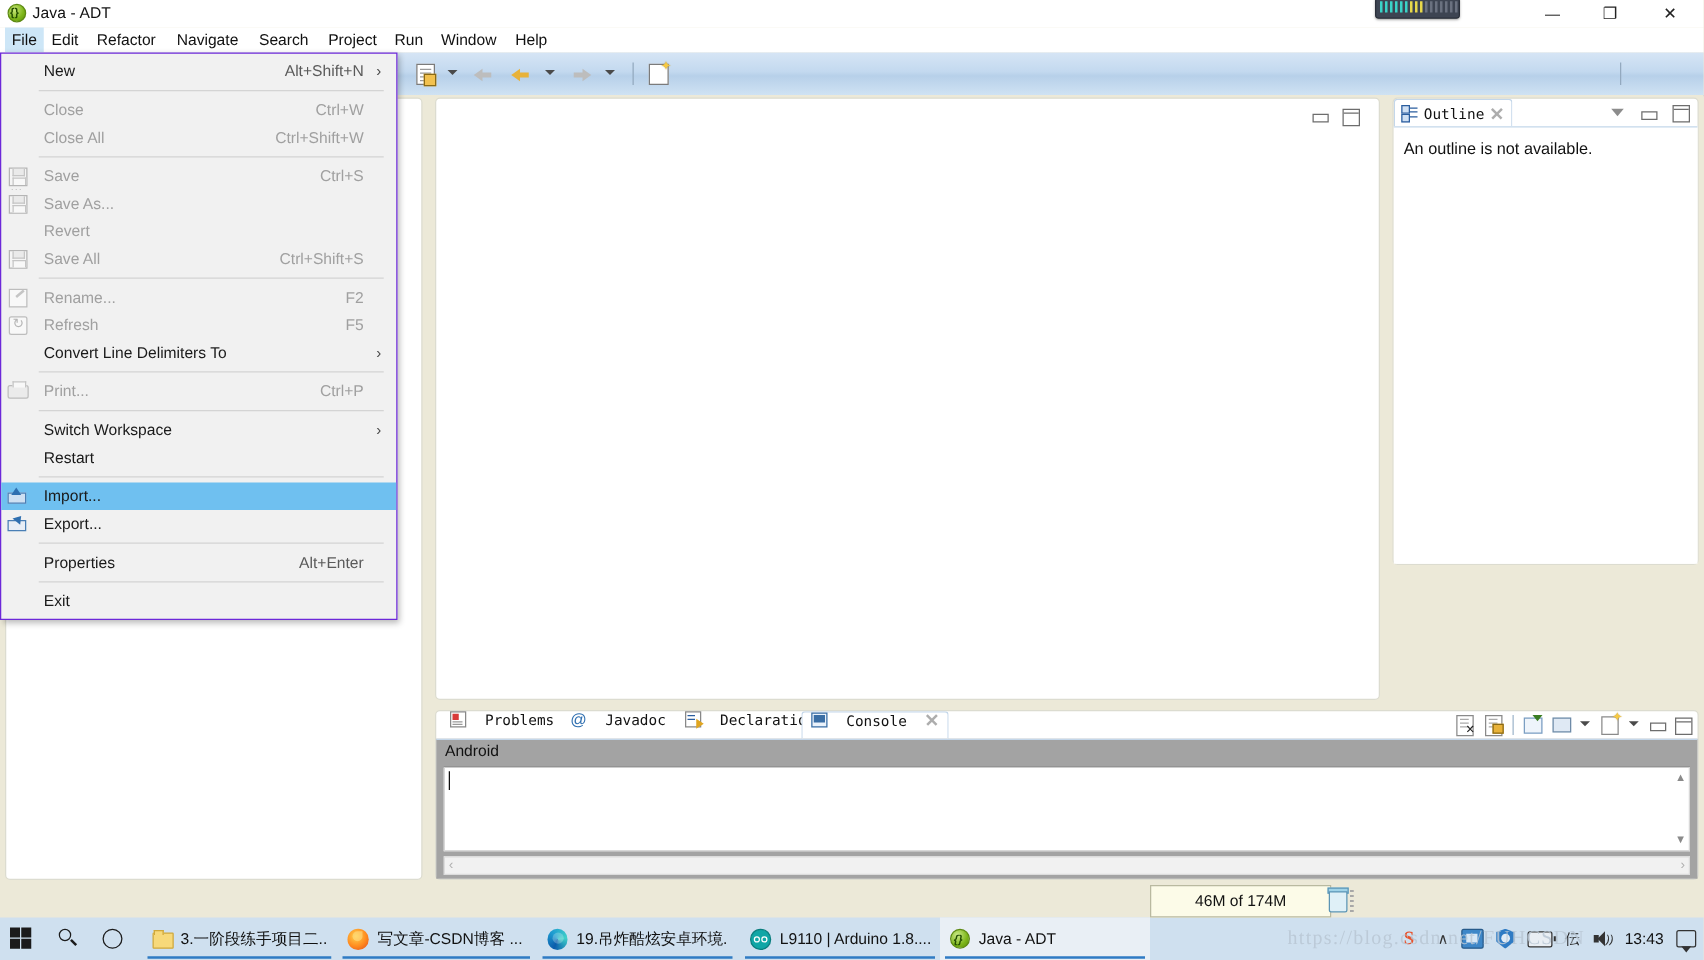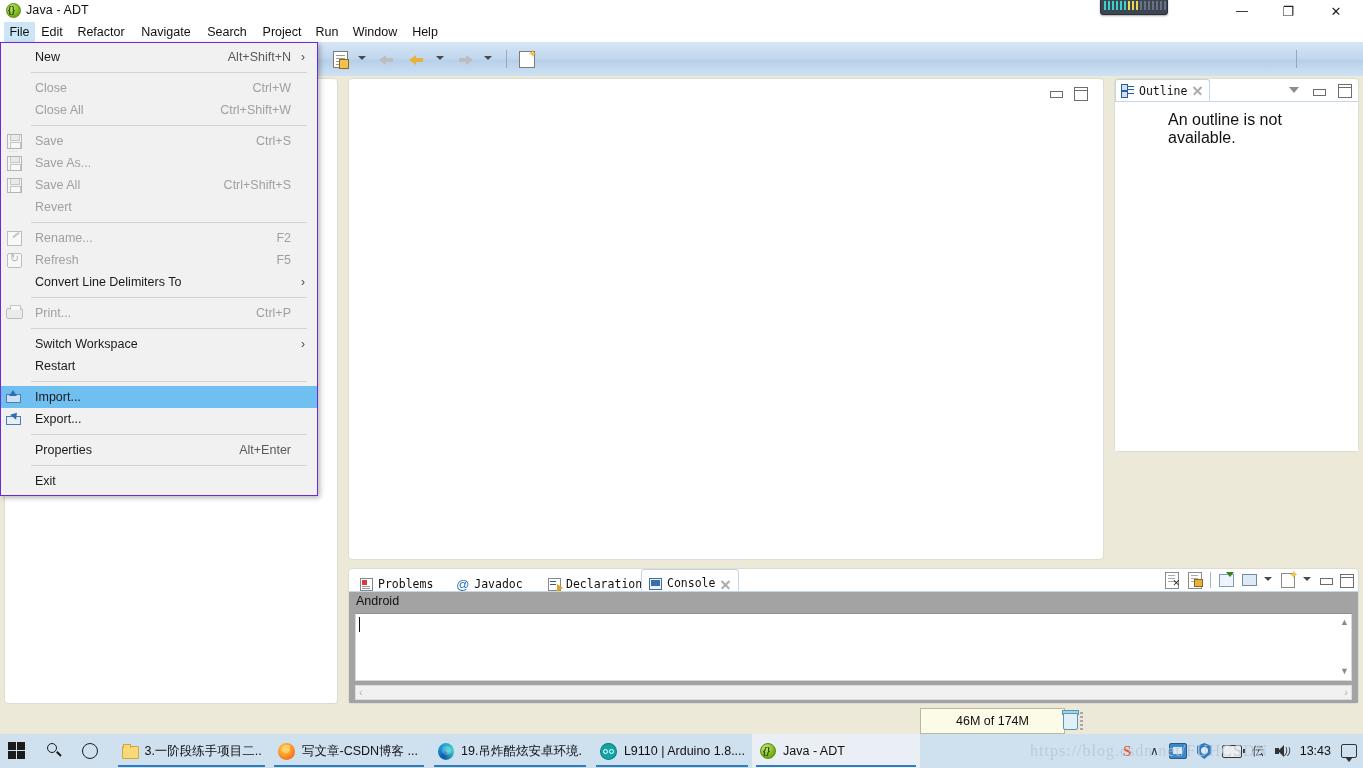--- a/index.html
+++ b/index.html
@@ -134,26 +134,26 @@
   .ic-outline .l.a{top:2px;} .ic-outline .l.b{top:5px;} .ic-outline .l.c{top:9px;}
   .x-close{width:11px;height:11px;position:relative;opacity:.45;}
   .x-close:before,.x-close:after{content:"";position:absolute;left:0;top:5px;width:11px;height:1.6px;background:#4b4b4b;}
   .x-close:before{transform:rotate(45deg);} .x-close:after{transform:rotate(-45deg);}
   .view-ctls{position:absolute;right:8px;top:5px;display:flex;align-items:center;gap:12px;}
   .ic-vmenu{width:11px;height:7px;position:relative;}
   .ic-vmenu:after{content:"";position:absolute;left:0;top:0;border-left:5.5px solid transparent;
     border-right:5.5px solid transparent;border-top:6px solid #8c8c8c;}
   .outline-body{position:absolute;left:0;top:22px;right:0;bottom:0;background:#fff;
     border-top:1px solid #c4d7ea;box-sizing:border-box;}
-  .outline-msg{padding:9px 8px;font-size:16px;color:#111;margin-left:45px;}
+  .outline-msg{padding:9px 8px;font-size:13px;color:#111;}
 
   
   .console-pane{left:348px;top:492px;width:1011px;height:136px;}
   .ctabs{position:absolute;left:0;top:0;height:22px;width:100%;}
-  .ctab{position:absolute;top:0;height:22px;display:flex;align-items:flex-end;gap:5px;padding:0 7px;box-sizing:border-box;}
+  .ctab{position:absolute;top:0;height:22px;display:flex;align-items:flex-start;gap:15px;padding:0 7px;box-sizing:border-box;}
   .ctab .lbl{font-family:"DejaVu Sans Mono","Liberation Mono",monospace;font-size:11.5px;color:#111;}
   .ctab.sel{background:#fff;border:1px solid #c4d7ea;border-bottom:1px solid #fff;
     border-top-left-radius:3px;border-top-right-radius:3px;}
   .ic-prob{width:13px;height:13px;background:#fff;border:1px solid #888;position:relative;box-sizing:border-box;}
   .ic-prob:before{content:"";position:absolute;left:1px;top:1px;width:5px;height:5px;background:#d93a3a;}
   .ic-prob:after{content:"";position:absolute;left:1px;top:7px;width:8px;height:1px;background:#999;box-shadow:0 2px 0 #999;}
   .ic-at{font-size:13px;color:#2f6fb0;line-height:13px;}
   .ic-decl{width:13px;height:13px;background:#fff;border:1px solid #888;position:relative;box-sizing:border-box;}
   .ic-decl:before{content:"";position:absolute;left:1px;top:2px;width:6px;height:1px;background:#2a5d9e;box-shadow:0 3px 0 #2a5d9e;}
   .ic-decl:after{content:"";position:absolute;right:-3px;bottom:-2px;width:0;height:0;
@@ -554,26 +554,26 @@
       <div class="mrow disabled">
         <span class="gut"><span class="mi"><i class="mi-save"></i></span></span>
         <span class="mlabel">Save</span>
         <span class="maccel">Ctrl+S</span>
       </div>
       <div class="mrow disabled">
         <span class="gut"><span class="mi"><i class="mi-save"></i><i class="mi-dots">...</i></span></span>
         <span class="mlabel">Save As...</span>
       </div>
       <div class="mrow disabled">
+        <span class="mlabel">Revert</span>
+      </div>
+      <div class="mrow disabled">
         <span class="gut"><span class="mi"><i class="mi-save"></i></span></span>
         <span class="mlabel">Save All</span>
         <span class="maccel">Ctrl+Shift+S</span>
-      </div>
-      <div class="mrow disabled">
-        <span class="mlabel">Revert</span>
       </div>
       <div class="msep"></div>
       <div class="mrow disabled">
         <span class="gut"><span class="mi"><i class="mi-pencil"></i></span></span>
         <span class="mlabel">Rename...</span>
         <span class="maccel">F2</span>
       </div>
       <div class="mrow disabled">
         <span class="gut"><span class="mi"><i class="mi-refresh"></i></span></span>
         <span class="mlabel">Refresh</span>

